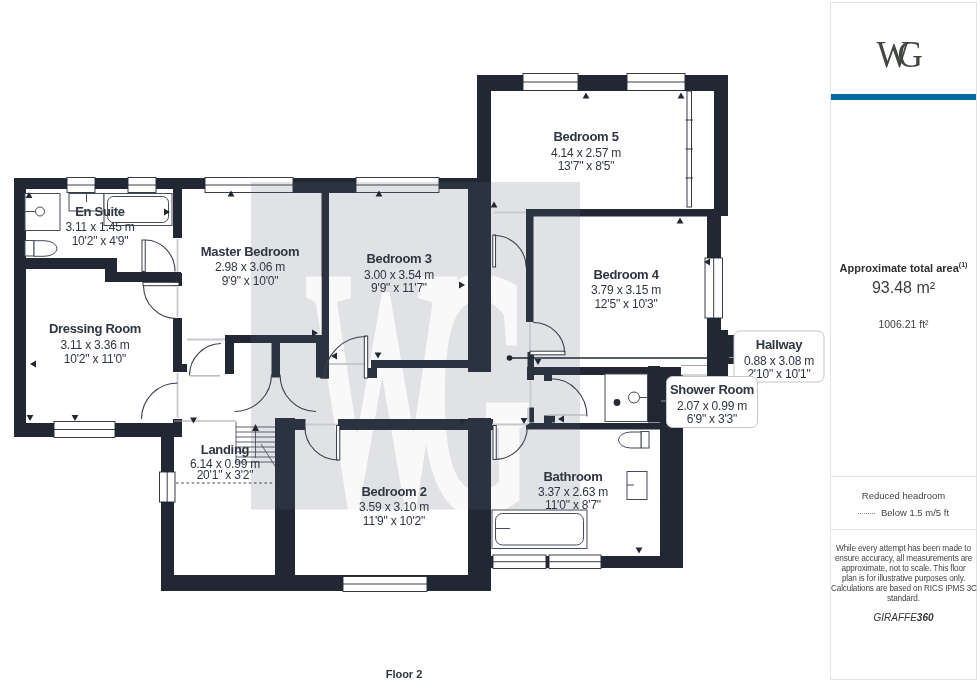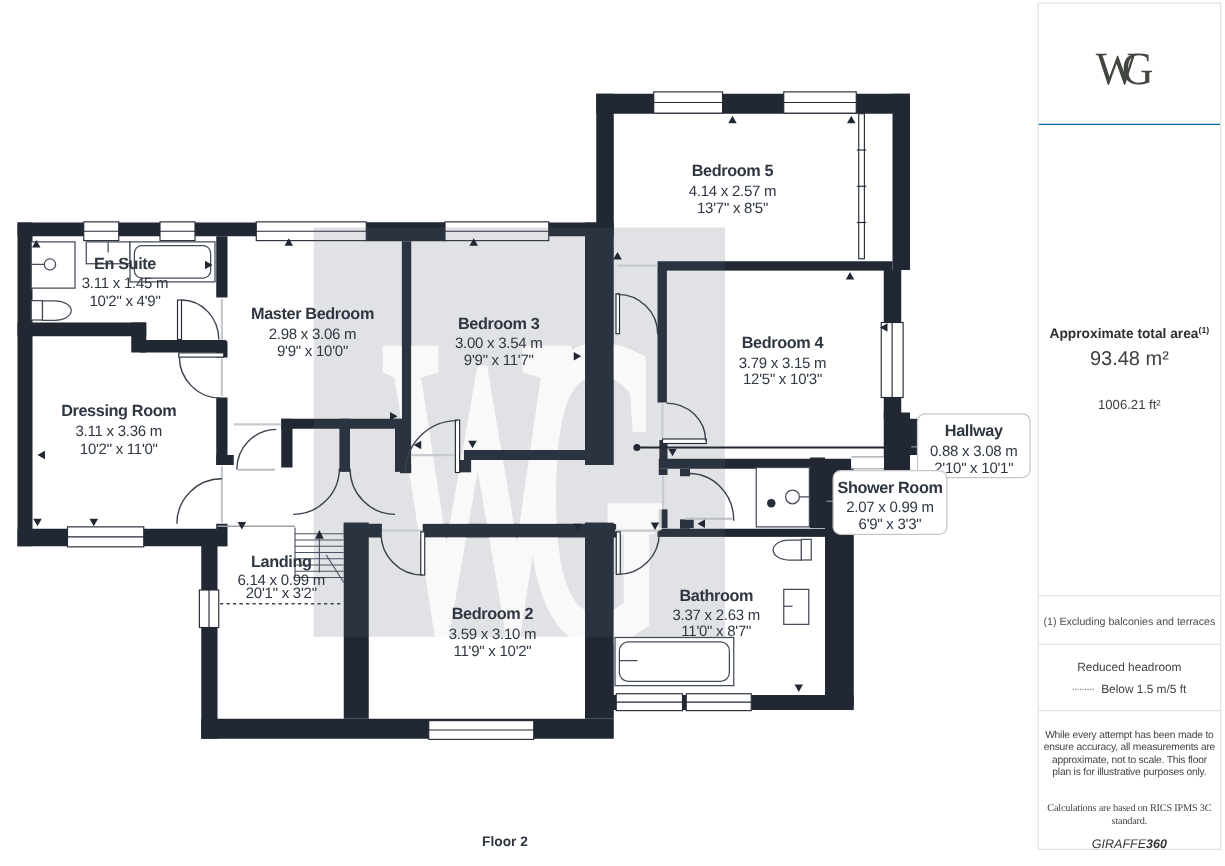--- a/index.html
+++ b/index.html
@@ -419,40 +419,39 @@
     <line x1="661" y1="401" x2="666.5" y2="401" stroke="#8a8f96" stroke-width="1"></line>
     <rect x="666.5" y="376.5" width="91" height="51" rx="6" fill="#fff" stroke="#c6c6c6" stroke-width="1"></rect>
     <text x="712" y="394" font-size="13" font-weight="bold" letter-spacing="-0.3" fill="#2e3642" text-anchor="middle">Shower Room</text>
     <text x="712" y="409.5" font-size="12" letter-spacing="-0.2" fill="#2e3642" text-anchor="middle">2.07 x 0.99 m</text>
     <text x="712" y="423" font-size="12" letter-spacing="-0.2" fill="#2e3642" text-anchor="middle">6'9" x 3'3"</text>
   </g>
 </svg>
 
 <div class="sidebar">
 
-  <div class="sec" style="height:97px;border-bottom:1px solid #0369a1;position:relative;text-align:center;">
+  <div class="sec" style="height:97px;border-bottom:6px solid #0369a1;position:relative;text-align:center;">
     <svg width="145" height="97" viewBox="0 0 145 97">
       <text x="48" y="64" font-family="Liberation Serif,serif" font-size="37" letter-spacing="-13" fill="#41463f" transform="scale(0.95,1)">WG</text>
     </svg>
   </div>
 
   <div class="sec" style="height:376px;padding-top:161px;">
     <div style="font-size:11px;font-weight:bold;color:#2f2f2f;">Approximate total area<sup style="font-size:7px;">(1)</sup></div>
     <div style="font-size:16px;margin-top:5px;">93.48 m²</div>
     <div style="font-size:10.5px;margin-top:21px;">1006.21 ft²</div>
   </div>
 
-  <div class="sec" style="height:39px;border-top:1px solid #e2e2e2;padding-top:15px;font-size:8.5px;color:#4a4a4a;">(1) Excluding balconies and terraces</div>
 
   <div class="sec" style="height:53px;border-top:1px solid #e2e2e2;padding-top:13px;font-size:9.5px;color:#424242;">
     <div>Reduced headroom</div>
     <div style="margin-top:6px;"><span style="display:inline-block;vertical-align:2px;width:17px;border-top:1.5px dotted #8a8a8a;margin-right:6px;"></span>Below 1.5 m/5 ft</div>
   </div>
 
   <div class="sec" style="border-top:1px solid #e2e2e2;padding-top:14px;font-size:8.2px;letter-spacing:-0.15px;line-height:9.9px;color:#444;white-space:nowrap;">
     <div>While every attempt has been made to<br>ensure accuracy, all measurements are<br>approximate, not to scale. This floor<br>plan is for illustrative purposes only.</div>
-    <div style="margin-top:19px;font-family:Liberation Serif, serif;">Calculations are based on RICS IPMS 3C<br>standard.</div>
+    <div style="margin-top:0;">Calculations are based on RICS IPMS 3C<br>standard.</div>
     <div style="margin-top:10px;font-size:10px;letter-spacing:0;color:#333;font-style:italic;">GIRAFFE<b>360</b></div>
   </div>
 </div>
 
 <div class="floor2">Floor 2</div>
 </div>
 
 </body></html>

